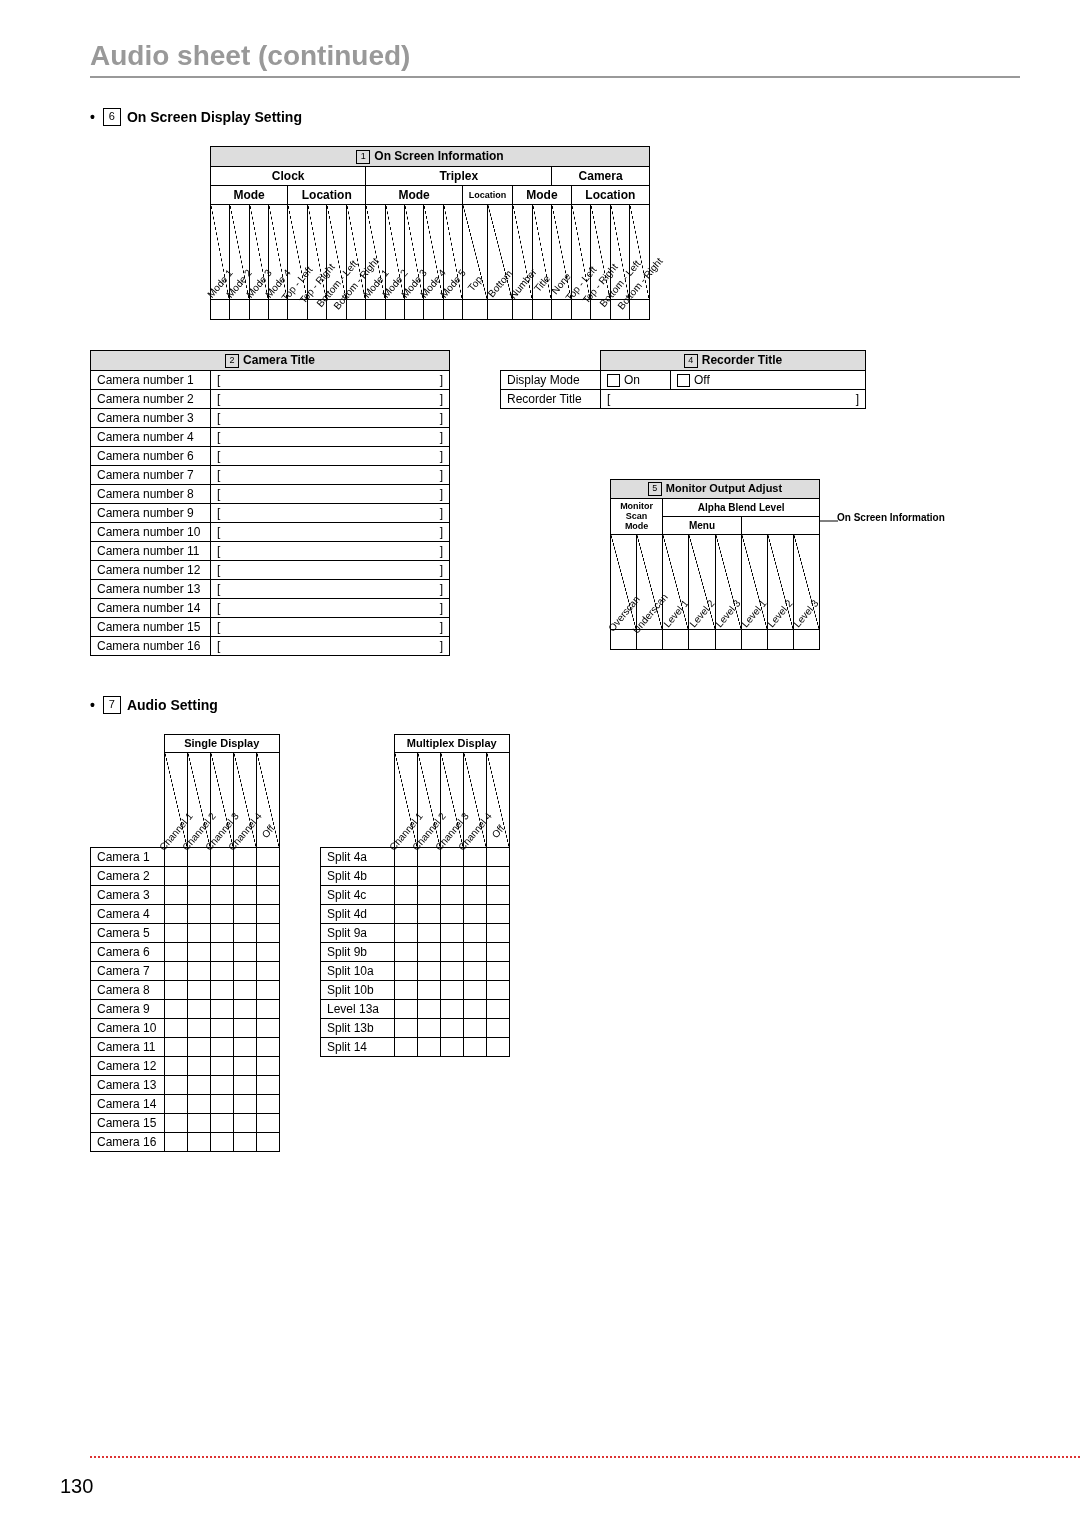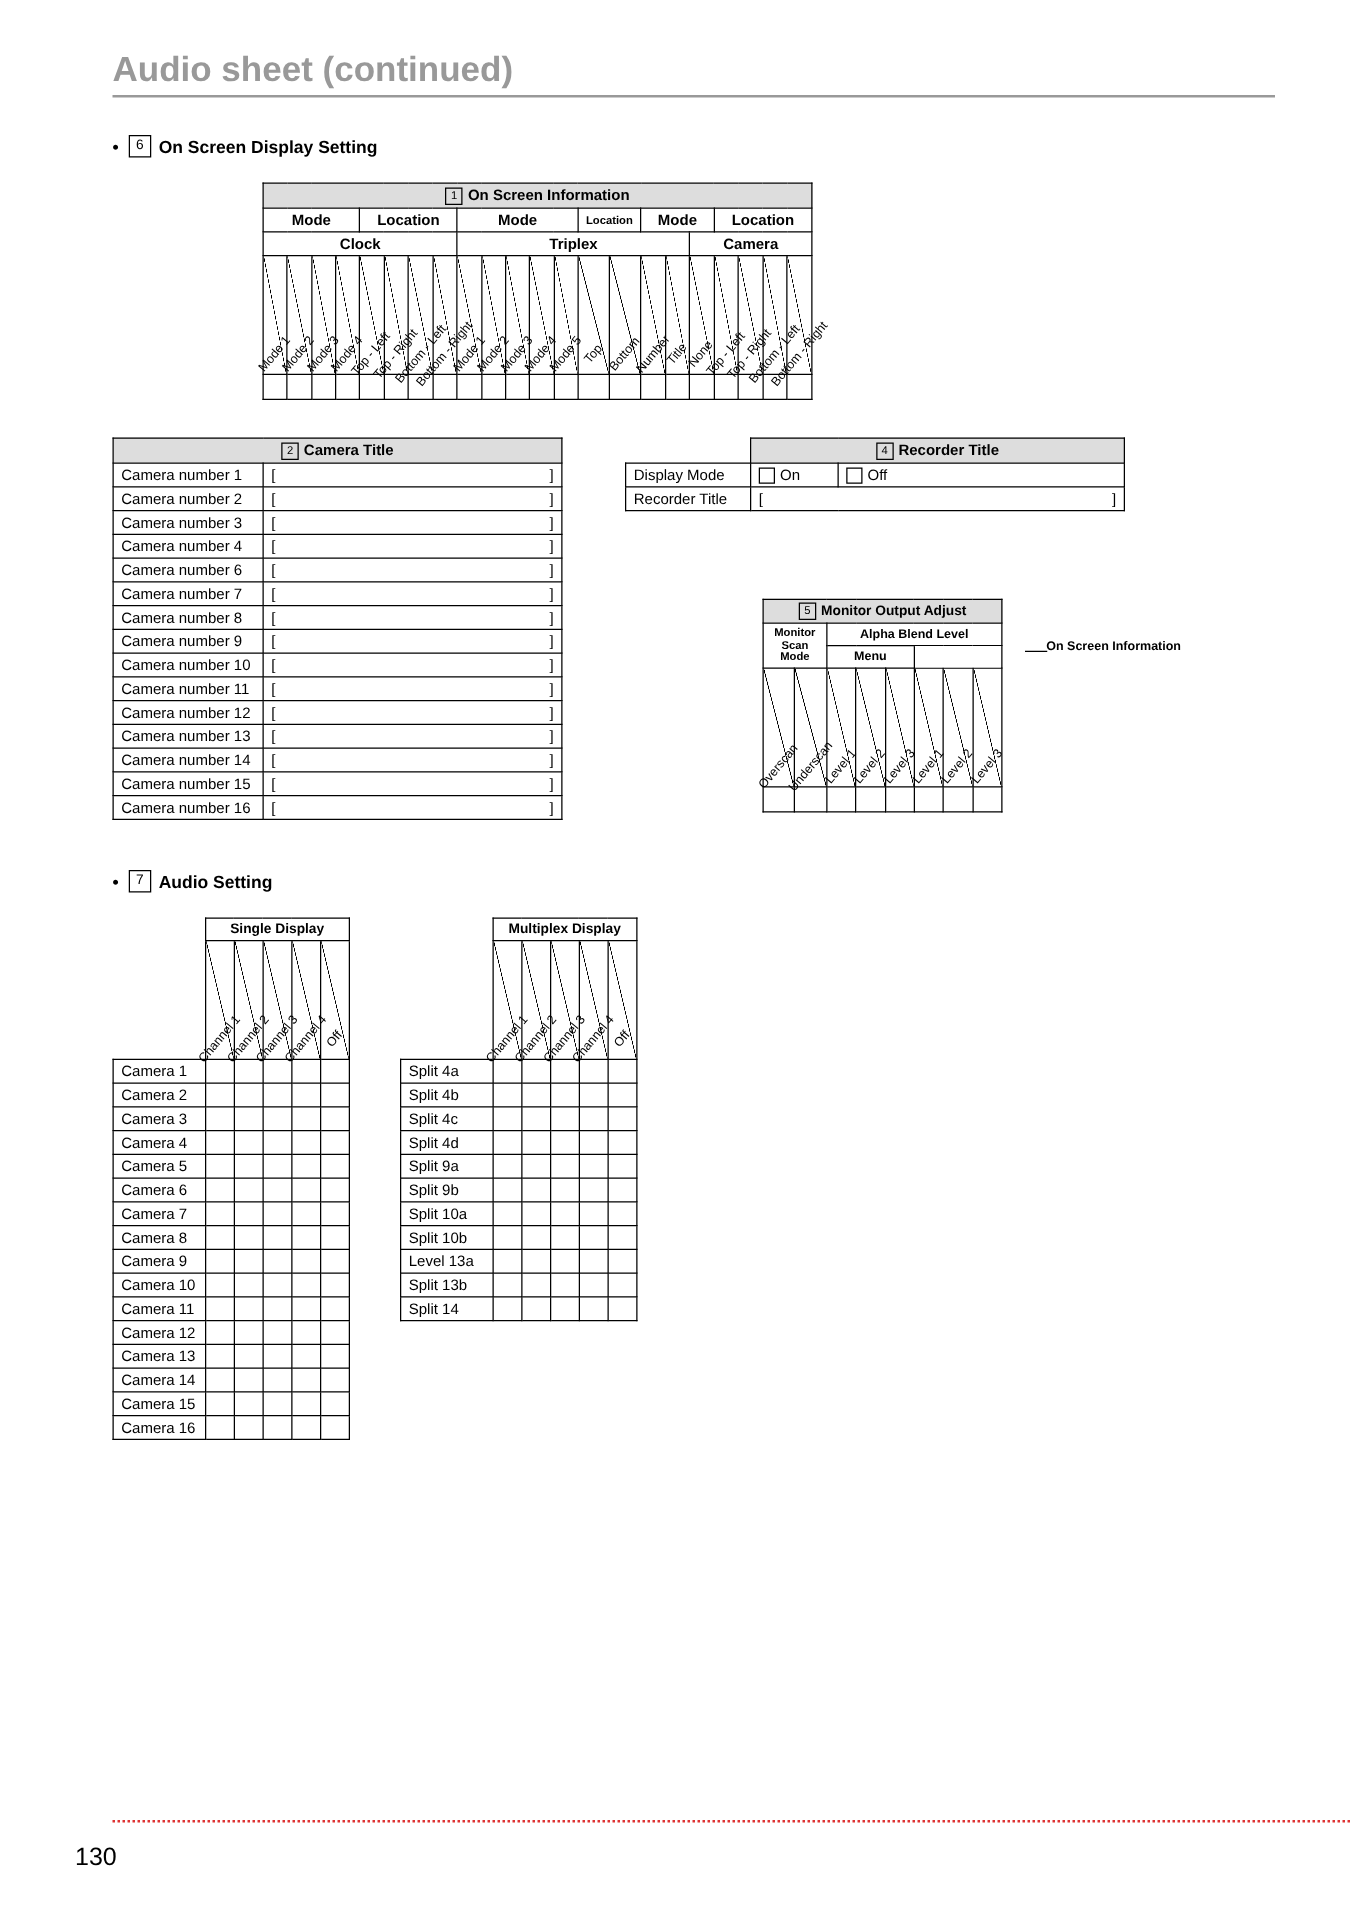--- a/index.html
+++ b/index.html
@@ -34,32 +34,32 @@
     <span>On Screen Display Setting</span>
   </div>
 
   <div style="margin-left:120px;margin-bottom:30px">
     <table style="width:440px">
       <tbody>
           <tr>
             <td class="hdr" colspan="22" style="text-align:center"><span class="nbox-s">1</span><b>On Screen Information</b></td>
           </tr>
       <tr>
+        <td class="subhdr" colspan="8">Clock</td>
+        <td class="subhdr" colspan="9">Triplex</td>
+        <td class="subhdr" colspan="5">Camera</td>
+      </tr>
+      <tr>
         <td class="subhdr" colspan="4">Mode</td>
         <td class="subhdr" colspan="4">Location</td>
         <td class="subhdr" colspan="5">Mode</td>
         <td class="subhdr" colspan="2" style="font-size:9px">Location</td>
         <td class="subhdr" colspan="3">Mode</td>
         <td class="subhdr" colspan="4">Location</td>
       </tr>
-      <tr>
-        <td class="subhdr" colspan="8">Clock</td>
-        <td class="subhdr" colspan="9">Triplex</td>
-        <td class="subhdr" colspan="5">Camera</td>
-      </tr>
       <tr id="t1-diag-row">
             <td style="padding: 0px; width: 20px; height: 95px; position: relative;">
               <div class="diag-line"></div>
               <div class="diag-label">Mode 1</div>
             </td>
             <td style="padding: 0px; width: 20px; height: 95px; position: relative;">
               <div class="diag-line"></div>
               <div class="diag-label">Mode 2</div>
             </td>
             <td style="padding: 0px; width: 20px; height: 95px; position: relative;">
@@ -238,40 +238,40 @@
           </tr>
           <tr class="sm-input">
             <td style="width:120px">Camera number 16</td>
             <td>[<span style="float:right">]</span></td>
           </tr>
         </tbody>
     </table>
 
     <div style="flex:1">
 
-      <table style="width:400px">
+      <table style="width:366px">
         <tbody>
             <tr>
           <td style="border:none;width:100px"></td>
           <td class="hdr" colspan="2" style="text-align:center"><span class="nbox-s">4</span><b>Recorder Title</b></td>
         </tr>
         <tr>
           <td>Display Mode</td>
           <td style="width:70px"><span class="chk"></span><span>On</span></td>
           <td><span class="chk"></span><span>Off</span></td>
         </tr>
         <tr>
           <td>Recorder Title</td>
           <td colspan="2"><span>[</span><span style="float:right">]</span></td>
         </tr>
       </tbody>
         </table>
 
       <div style="margin-top:70px;margin-left:110px;position:relative">
-        <table style="width:192px">
+        <table style="width:210px">
           <tbody>
               <tr>
                 <td class="hdr" colspan="8" style="text-align:center;font-size:11px"><span class="nbox-s">5</span><b>Monitor Output Adjust</b></td>
               </tr>
           <tr>
             <td class="subhdr" colspan="2" rowspan="2" style="font-size:9px;line-height:1.1">Monitor Scan Mode</td>
             <td class="subhdr" colspan="6" style="font-size:10px">Alpha Blend Level</td>
           </tr>
           <tr>
             <td class="subhdr" colspan="3" style="font-size:10px">Menu</td>

